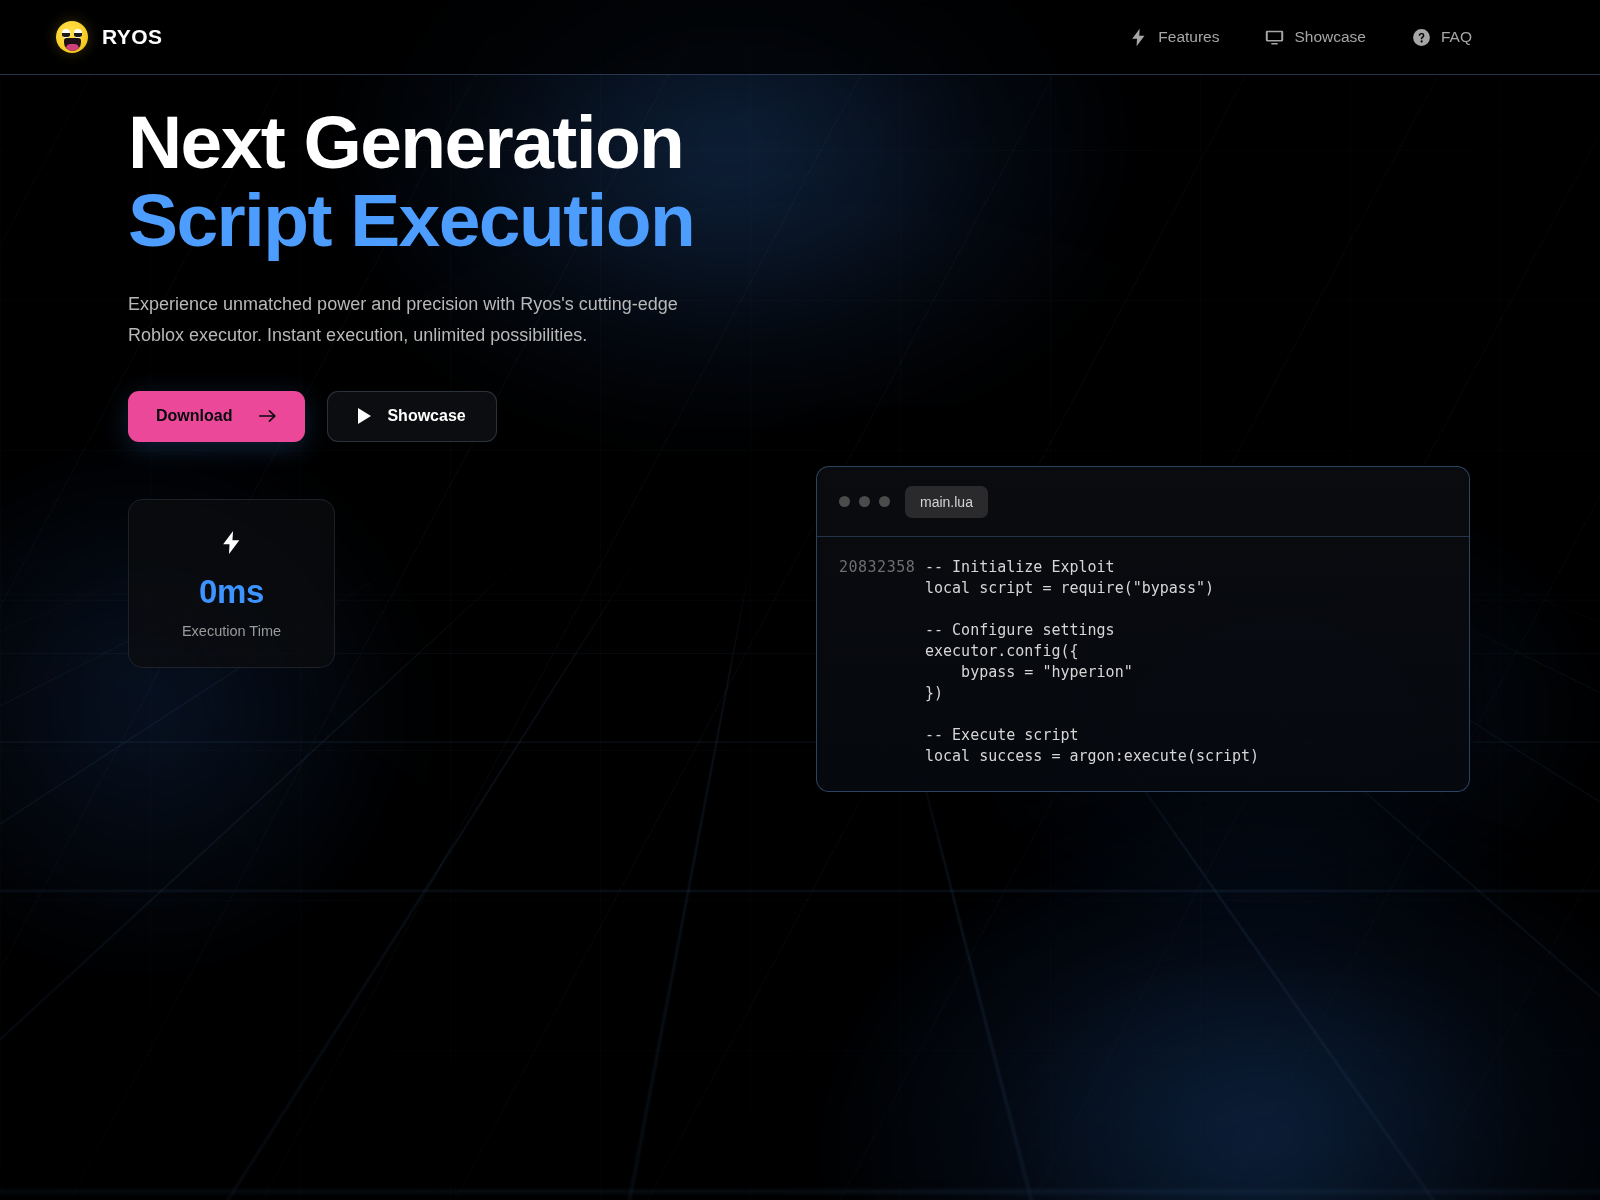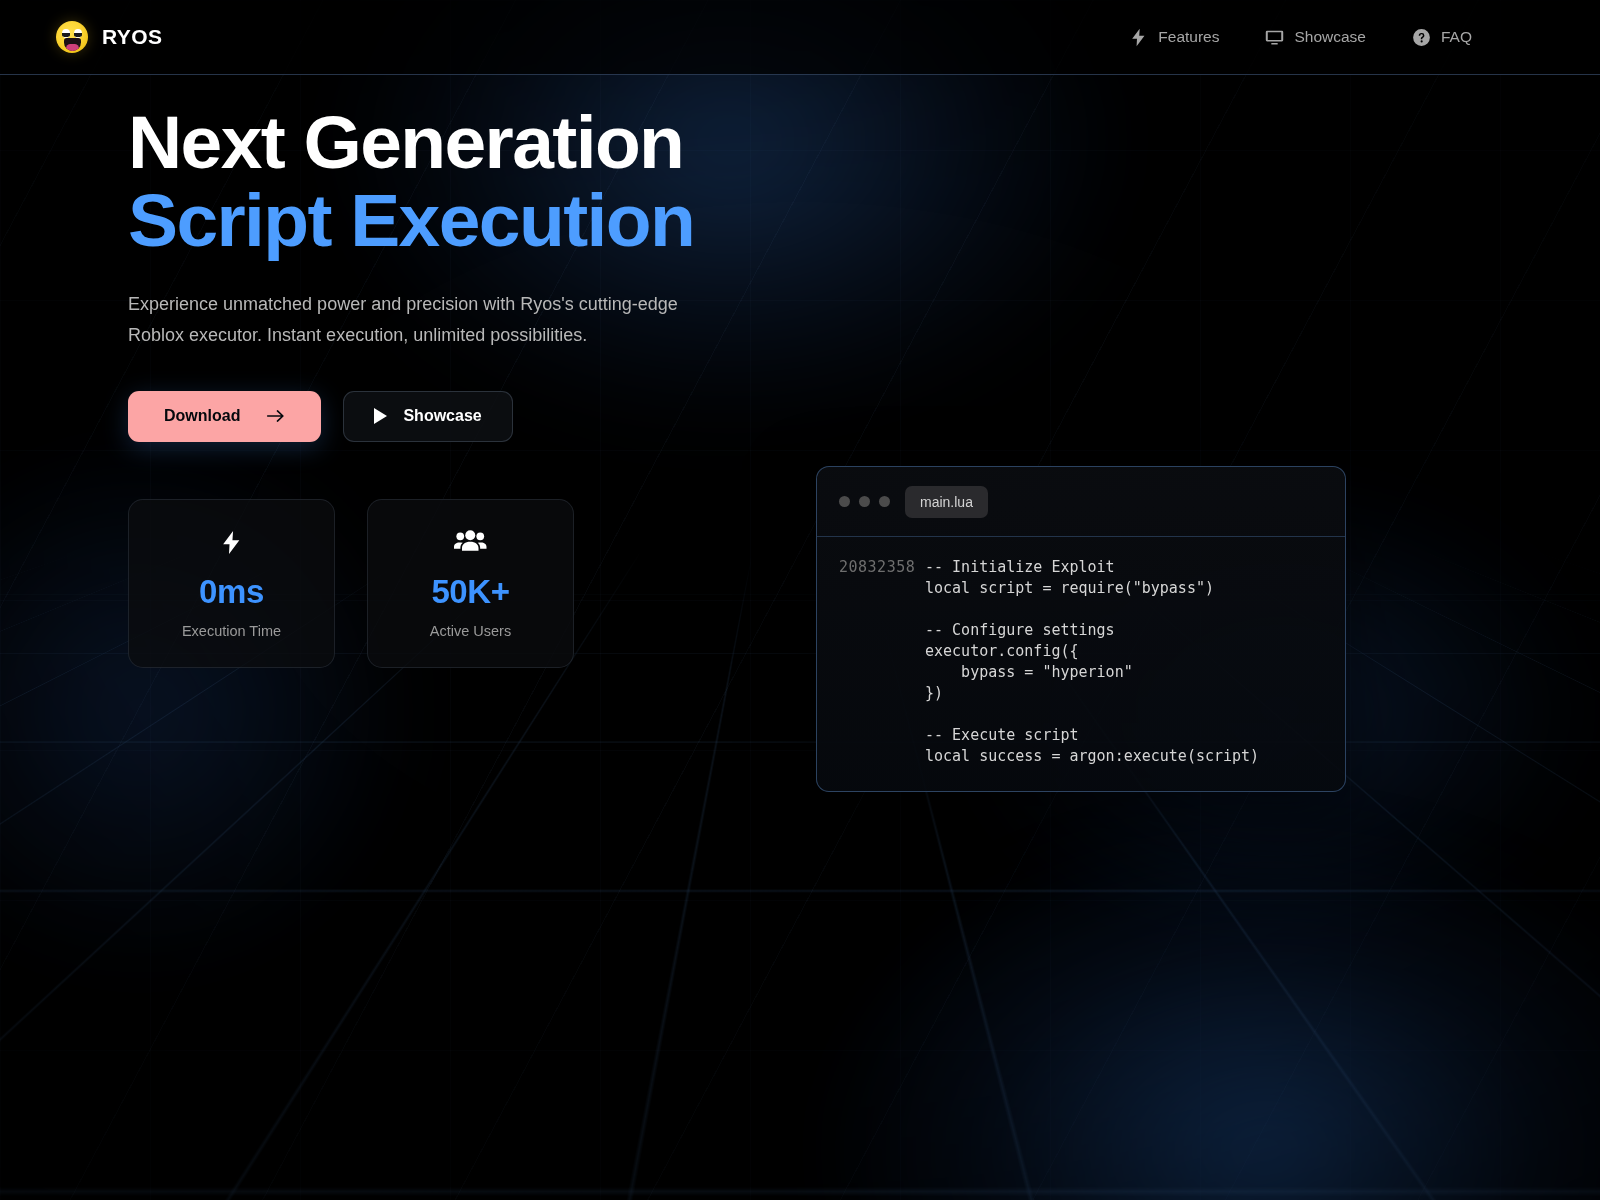--- a/index.html
+++ b/index.html
@@ -152,21 +152,21 @@
     max-width:600px;
   }
 
   .cta-row{ margin-top:40px; display:flex; gap:22px; }
   .btn{
     display:inline-flex; align-items:center; justify-content:center;
     height:51px; border-radius:11px; font-size:16px; font-weight:700;
     cursor:pointer; user-select:none;
   }
   .btn-primary{
-    padding:0 36px; gap:26px; background:#fca5a5; color:#05080d;
+    padding:0 28px; gap:26px; background:#ec4899; color:#05080d;
     box-shadow:0 6px 26px rgba(70,150,255,.22);
   }
   .btn-primary .arrow{ width:19px; height:14px; display:block; }
   .btn-primary .arrow svg{ width:100%; height:100%; display:block; stroke:#05080d; fill:none; stroke-width:2.1; }
   .btn-secondary{
     padding:0 30px; gap:16px;
     background:rgba(14,16,20,.8); color:#fff;
     border:1px solid rgba(120,135,160,.30);
   }
   .play{
@@ -185,21 +185,21 @@
     text-align:center;
   }
   .stat-ico{ height:26px; display:flex; align-items:center; justify-content:center; }
   .stat-ico svg{ height:25px; width:auto; display:block; fill:#fff; }
   .stat-value{ margin-top:17px; font-size:33px; font-weight:700; color:#3d93ff; letter-spacing:-.4px; }
   .stat-label{ margin-top:12px; font-size:14.5px; color:#9a9a9a; }
 
   
   .code-panel{
     position:absolute; z-index:4;
-    left:816px; top:466px; width:530px; height:326px;
+    left:816px; top:466px; width:654px; height:326px;
     border:1px solid rgba(75,115,165,.55);
     border-radius:13px;
     background:linear-gradient(180deg, rgba(10,12,16,.95) 0%, rgba(6,9,14,.90) 100%);
     overflow:hidden;
     box-shadow:0 24px 70px rgba(0,0,0,.55);
   }
   .code-head{
     height:70px; display:flex; align-items:center; gap:15px;
     padding:0 22px;
     border-bottom:1px solid rgba(75,115,165,.40);
@@ -303,34 +303,20 @@
   <div class="stats">
     <div class="stat-card">
       <div class="stat-ico">
         <svg viewBox="0 0 24 24">
             <path d="M13.5 1 4 13.6h6.1L9.6 23l9.9-13.1h-6.6z"></path>
           </svg>
       </div>
       <div class="stat-value">0ms</div>
       <div class="stat-label">Execution Time</div>
     </div>
-    <div class="stat-card">
-      <div class="stat-ico">
-        <svg viewBox="0 0 26 20">
-            <circle cx="5" cy="5" r="3.1"></circle>
-            <circle cx="21" cy="5" r="3.1"></circle>
-            <circle cx="13" cy="4.2" r="4"></circle>
-            <path d="M13 9.4c-4.1 0-6.6 2.2-6.6 4.9v2.3h13.2v-2.3c0-2.7-2.5-4.9-6.6-4.9z"></path>
-            <path d="M4.4 10c-2.6 0-4.4 1.5-4.4 3.4v1.6h5.1v-1.1c0-1.5.7-2.9 1.9-3.8A7.6 7.6 0 0 0 4.4 10z"></path>
-            <path d="M21.6 10a7.6 7.6 0 0 0-2.6.1c1.2.9 1.9 2.3 1.9 3.8v1.1H26v-1.6c0-1.9-1.8-3.4-4.4-3.4z"></path>
-          </svg>
-      </div>
-      <div class="stat-value">50K+</div>
-      <div class="stat-label">Active Users</div>
-    </div>
   </div>
 </div>
 
 <div class="code-panel">
   <div class="code-head">
     <div class="dots">
       <span class="dot"></span>
       <span class="dot"></span>
       <span class="dot"></span>
     </div>

